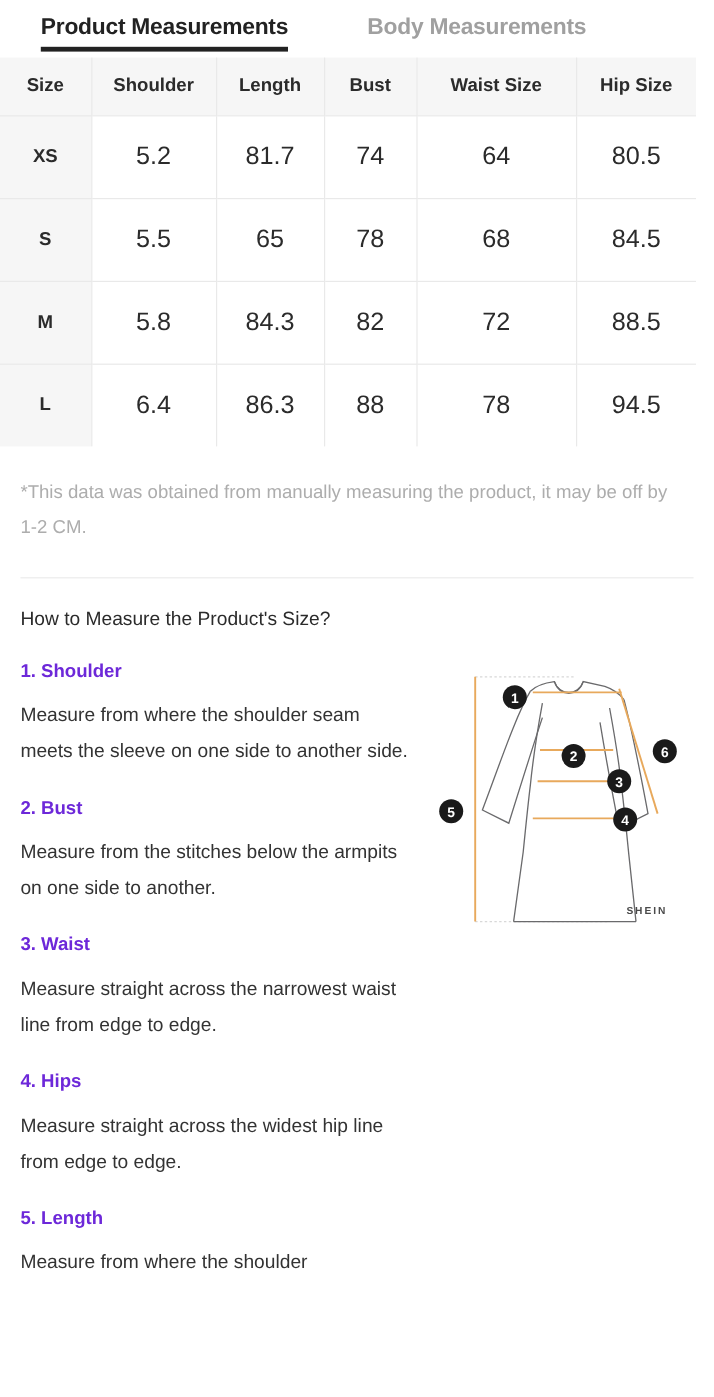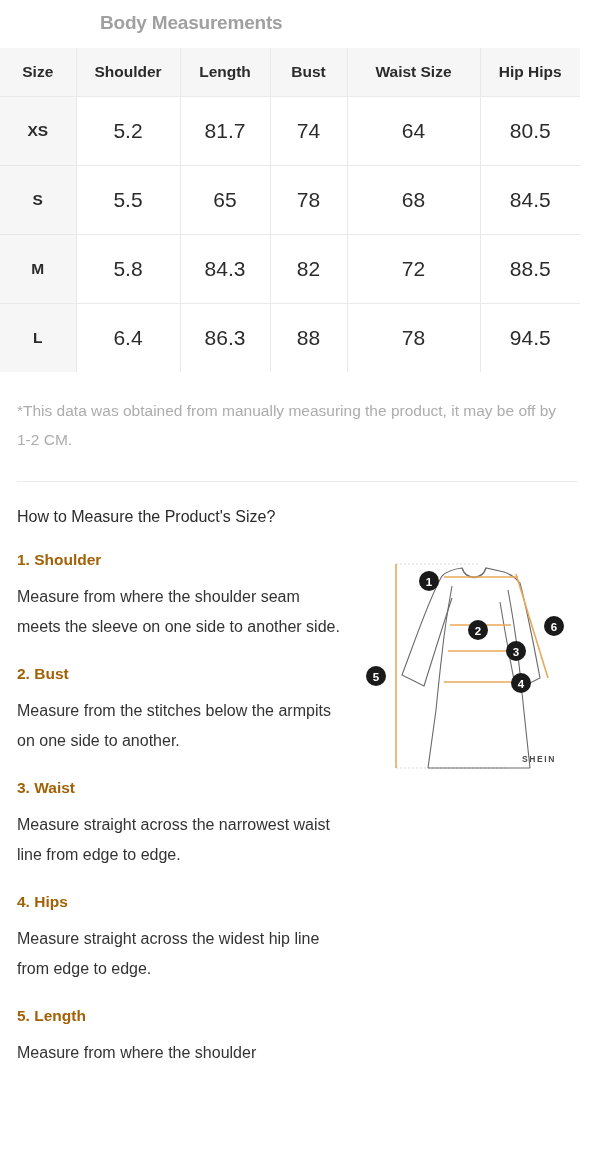--- a/index.html
+++ b/index.html
@@ -113,21 +113,21 @@
     position: relative;
     margin-top: 22px;
   }
   .instructions {
     width: 360px;
     padding-left: 17px;
   }
   .step-title {
     font-size: 15.5px;
     font-weight: bold;
-    color: #a16207;
+    color: #6d28d9;
     margin: 0 0 12px 0;
     line-height: 20px;
   }
   .step-body {
     font-size: 16px;
     color: #333;
     line-height: 30px;
     margin: 0 0 22px 0;
     max-width: 330px;
   }
@@ -152,20 +152,21 @@
     color: #4a4a4a;
   }
 </style>
 </head>
 <body>
 
 <div class="page">
 
   <div class="tabs">
     <div class="tab tab-product">
+      <span>Product Measurements</span>
       <span class="tab-underline"></span>
     </div>
     <div class="tab tab-body">
       <span>Body Measurements</span>
     </div>
   </div>
 
   <div class="table-wrap">
     <table class="size-table">
       <colgroup>
@@ -176,21 +177,21 @@
           <col class="c4">
           <col class="c5">
       </colgroup>
       <thead>
         <tr>
           <th>Size</th>
           <th>Shoulder</th>
           <th>Length</th>
           <th>Bust</th>
           <th>Waist Size</th>
-          <th>Hip Hips</th>
+          <th>Hip Size</th>
         </tr>
       </thead>
       <tbody>
         <tr>
           <td class="size-cell">XS</td>
           <td>5.2</td>
           <td>81.7</td>
           <td>74</td>
           <td>64</td>
           <td>80.5</td>

